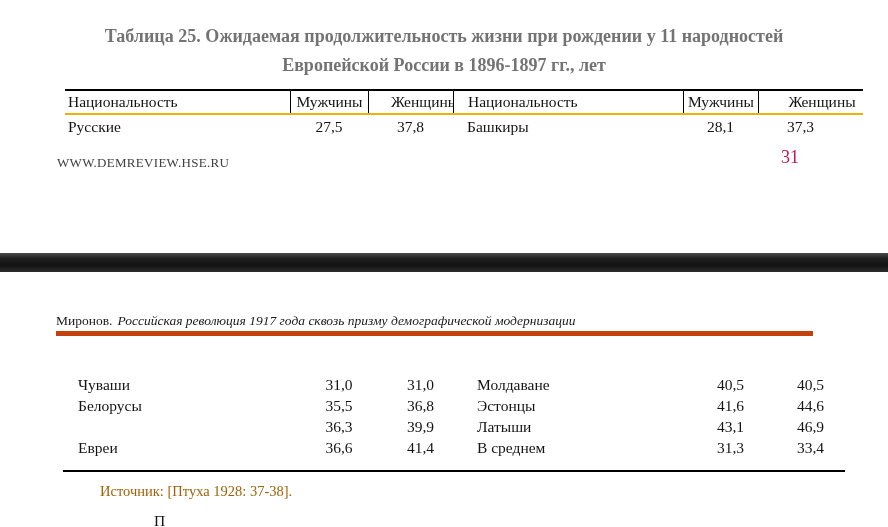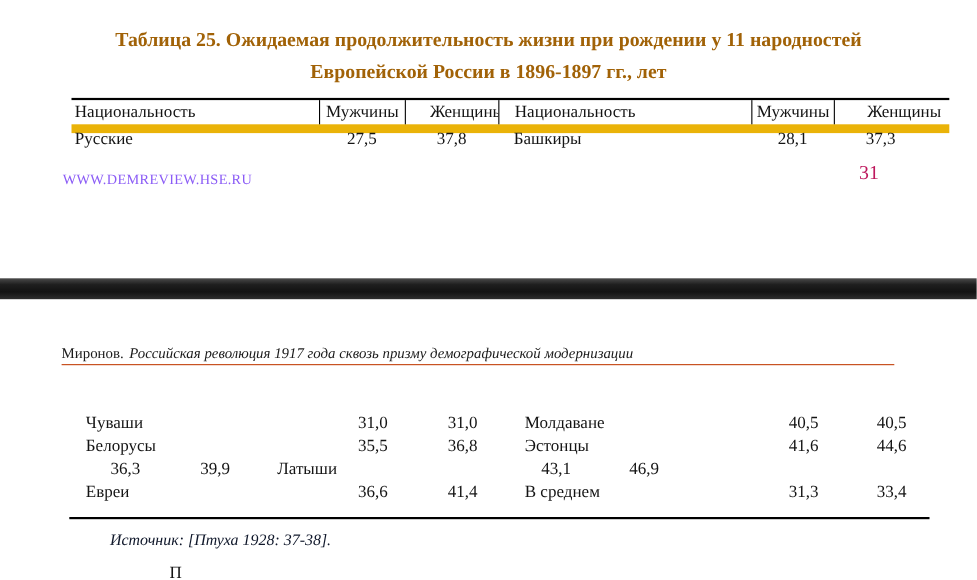--- a/index.html
+++ b/index.html
@@ -5,61 +5,61 @@
   html,body{margin:0;padding:0;}
   body{
     width:888px;height:527px;overflow:hidden;position:relative;
     background:#ffffff;color:#111;
     font-family:"Liberation Serif","DejaVu Serif",serif;
   }
   .abs{position:absolute;}
   
   .doc-title{
     top:22px;left:0;width:888px;text-align:center;
-    font-weight:bold;font-size:18px;line-height:29px;color:#a16207;
+    font-weight:bold;font-size:18px;line-height:29px;color:#737373;
   }
   
-  .trow{display:flex;width:798px;}
+  .trow{display:flex;width:798px;justify-content:flex-end;}
   .cell{
     box-sizing:border-box;font-size:15.5px;line-height:21px;
     white-space:nowrap;overflow:hidden;color:#141414;
   }
   .c1{width:225px;text-align:left;padding-left:3px;}
   .c2{width:78px;text-align:center;}
   .c3{width:85px;text-align:center;}
   .c4{width:230px;text-align:left;padding-left:14px;}
   .c5{width:75px;text-align:center;}
   .c6{width:105px;text-align:center;padding-right:20px;}
   .t1head{
     top:89px;left:65px;width:798px;display:flex;
-    border-top:2px solid #000;border-bottom:8px solid #eab308;
+    border-top:2px solid #000;border-bottom:2px solid #eab308;
   }
   .t1head .cell{line-height:22px;}
   .t1head .vline{border-left:1px solid #000;}
   .t1head .c3,.t1head .c6{text-align:center;padding-left:22px;padding-right:0;}
   .t1row{top:116px;left:65px;}
   
-  .footer-url{top:155px;left:57px;font-size:13px;letter-spacing:0.3px;color:#8b5cf6;}
+  .footer-url{top:155px;left:57px;font-size:13px;letter-spacing:0.3px;color:#404040;}
   .page-num{top:147px;left:781px;font-size:18px;color:#be185d;}
   
   .break-bar{
     top:253px;left:0;width:888px;height:19px;
     background:linear-gradient(to bottom,#4a4a4a 0%,#1f1f1f 30%,#121212 65%,#2d2d2d 100%);
   }
   
   .run-head{
     top:313px;left:56px;width:757px;font-size:13.5px;line-height:16px;
-    padding-bottom:2px;border-bottom:1px solid #c2410c;white-space:nowrap;color:#1a1a1a;
+    padding-bottom:2px;border-bottom:5px solid #c2410c;white-space:nowrap;color:#1a1a1a;
   }
   .run-head .it{font-style:italic;margin-left:5px;}
   
   .t2{top:374px;left:75px;width:798px;}
   .t2-rule{top:470px;left:63px;width:782px;height:2px;background:#000;}
   
-  .source-note{top:483px;left:100px;font-style:italic;font-size:14.5px;color:#0f172a;}
+  .source-note{top:483px;left:100px;font-size:14.5px;color:#a16207;}
   .para-start{top:512px;left:154px;font-size:15.5px;color:#141414;}
 </style>
 </head>
 <body>
 
 <div>
 
   <div class="abs doc-title">
     <div>Таблица 25. Ожидаемая продолжительность жизни при рождении у 11 народностей</div>
     <div>Европейской России в 1896-1897 гг., лет</div>

